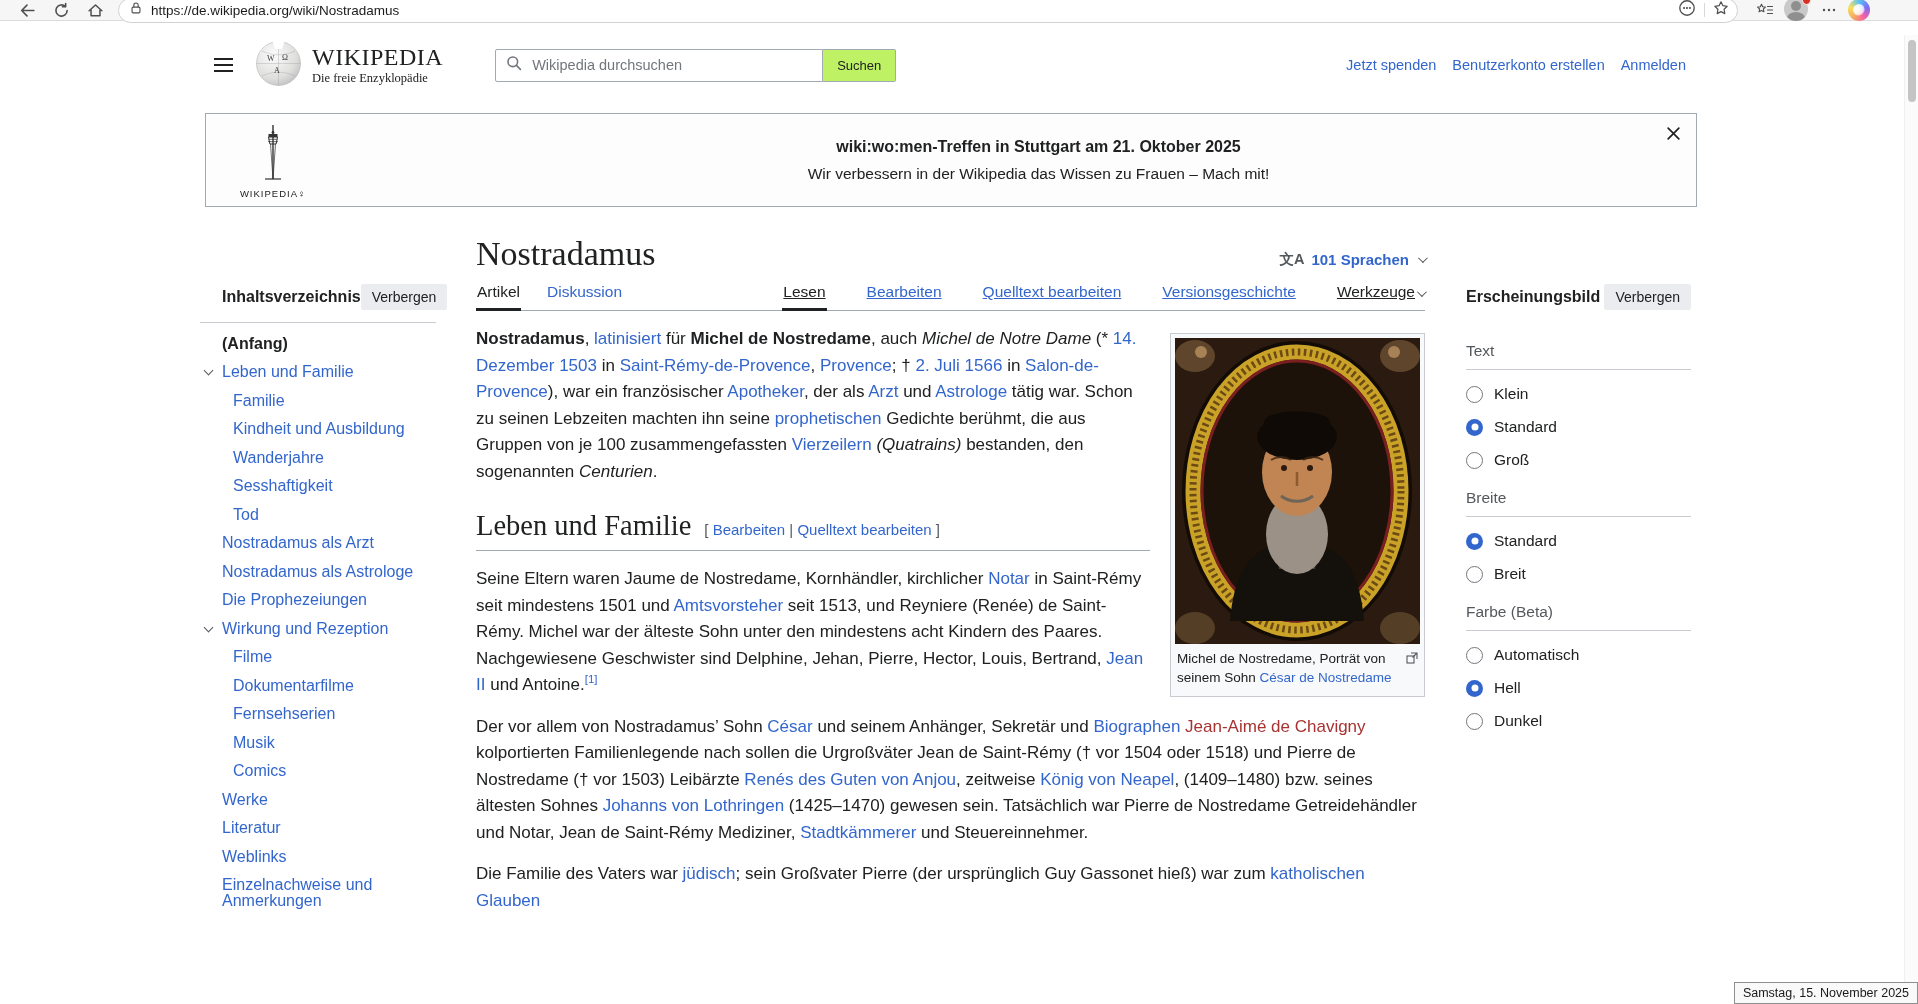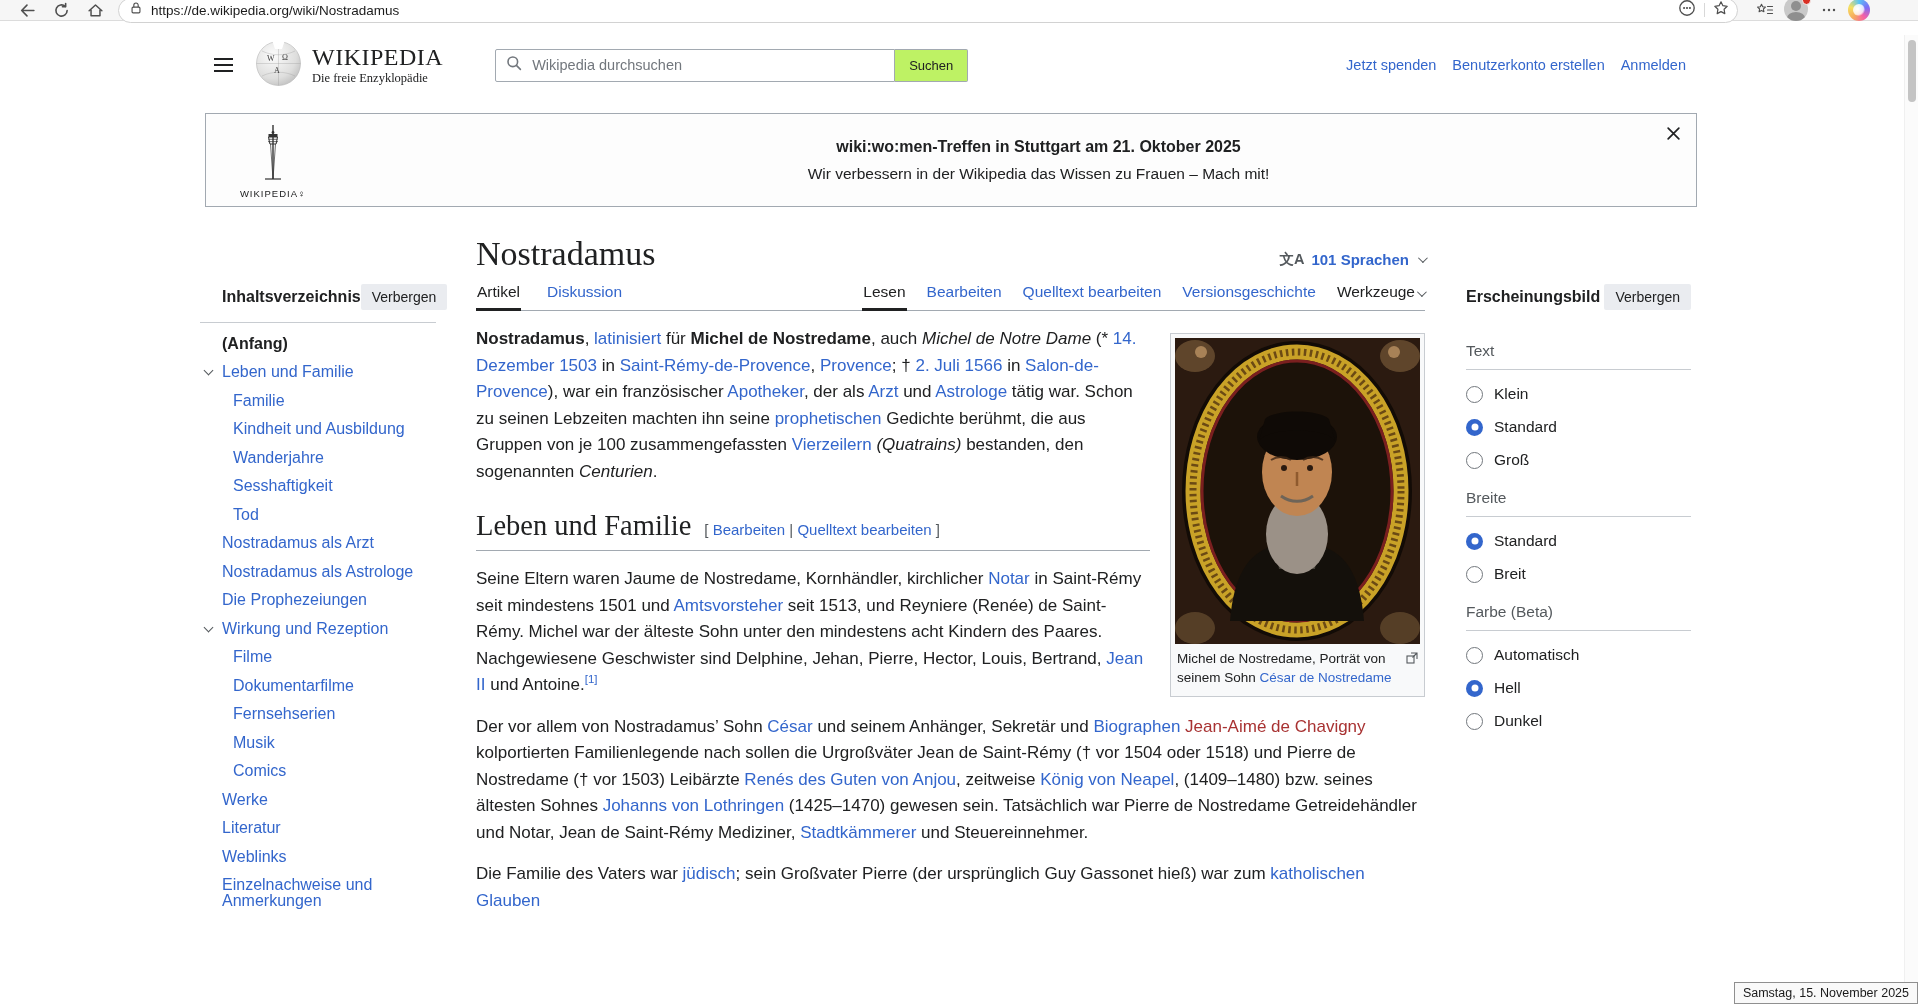--- a/index.html
+++ b/index.html
@@ -42,21 +42,21 @@
 
   
   .wiki-header{ display:flex; align-items:center; padding:18px 232px 0 207px; height:70px; }
   .hamburger{ width:34px; height:30px; display:flex; flex-direction:column; justify-content:center; gap:4px; cursor:pointer; flex:none; margin-right:14px;}
   .hamburger span{ display:block; width:19px; height:2px; background:#202122; margin-left:7px;}
   .wlogo{ display:flex; align-items:center; gap:10px; flex:none; cursor:pointer;}
   .wordmark{ display:flex; flex-direction:column; line-height:1.05; }
   .wordmark .wm-title{ font-family:"Liberation Serif", serif; font-size:24px; letter-spacing:.5px; color:#202122;}
   .wordmark .wm-tag{ font-family:"Liberation Serif", serif; font-size:12.5px; color:#202122; margin-top:2px;}
   .search-wrap{ display:flex; margin-left:52px; flex:none;}
-  .search-box{ width:400px; height:33px; border:1px solid #a2a9b1; border-radius:2px 0 0 2px; display:flex; align-items:center; background:#fff; padding:0 8px 0 10px; gap:8px;}
+  .search-box{ width:328px; height:33px; border:1px solid #a2a9b1; border-radius:2px 0 0 2px; display:flex; align-items:center; background:#fff; padding:0 8px 0 10px; gap:8px;}
   .search-box input{ border:none; outline:none; flex:1; font-size:14.5px; font-family:inherit; color:#202122; background:transparent;}
   .search-box input::placeholder{ color:#72777d; }
   .search-btn{ height:33px; border:1px solid #a2a9b1; border-left:none; background:#bef264; border-radius:0 2px 2px 0; padding:0 14px; font-size:13px; color:#202122; cursor:pointer; font-family:inherit;}
   .header-links{ margin-left:auto; display:flex; gap:16px; font-size:14.5px; white-space:nowrap;}
 
   
   .banner{ position:relative; margin:22px 221px 0 205px; height:94px; border:1px solid #a2a9b1; background:#fdfdfd; display:flex; align-items:center;}
   .banner-logo{ position:absolute; left:22px; top:8px; width:90px; text-align:center;}
   .banner-logo .tower-cap{ font-size:9.5px; letter-spacing:1px; color:#202122; margin-top:2px;}
   .banner-text{ position:absolute; left:175px; right:0; top:50%; transform:translateY(-50%); text-align:center;}
@@ -82,21 +82,21 @@
   h1.article-title{ font-family:"Liberation Serif", serif; font-weight:400; font-size:34px; margin:0; line-height:1;}
   .lang-sel{ display:flex; align-items:center; gap:7px; font-size:15px; cursor:pointer; padding-bottom:2px;}
   .lang-glyph{ color:#54595d; font-size:14.5px; font-weight:bold;}
   .lang-label{ color:#3366cc; font-weight:bold;}
   .cchev{ display:inline-block; width:7px; height:7px; border-right:1.7px solid #54595d; border-bottom:1.7px solid #54595d; transform:rotate(45deg) translateY(-2px); margin-left:2px;}
   .tab-row{ display:flex; align-items:flex-end; border-bottom:1px solid #a2a9b1; margin-top:2px; font-size:15.5px;}
   .tab{ padding:10px 1px 9px; margin-right:25px; cursor:pointer; color:#3366cc; white-space:nowrap;}
   .tab.active{ color:#202122; border-bottom:3px solid #202122; margin-bottom:-1px; padding-bottom:7px;}
   .tab.plain{ color:#202122;}
   .tabs-right{ margin-left:auto; display:flex;}
-  .tabs-right .tab{ margin-right:0; margin-left:19px;}
+  .tabs-right .tab{ margin-right:0; margin-left:39px;text-decoration:underline;}
 
   .hatnote{ margin-top:27px; border:1px solid #c8ccd1; background:#fdfdfd; display:flex; align-items:center; padding:7px 14px; gap:14px; font-size:15.5px;}
 
   
   figure.thumb{ float:right; width:255px; margin:22px 0 16px 20px; border:1px solid #c8ccd1; background:#f8f9fa; padding:4px; font-size:13.5px;}
   .thumb-img{ display:block; width:245px; height:306px; cursor:pointer;}
   figcaption{ position:relative; padding:6px 22px 4px 2px; line-height:1.4; color:#202122;}
   .enlarge{ position:absolute; right:2px; top:7px; cursor:pointer;}
 
   .wp{ font-size:17px; line-height:26.5px; margin:15px 0 0 0;}

